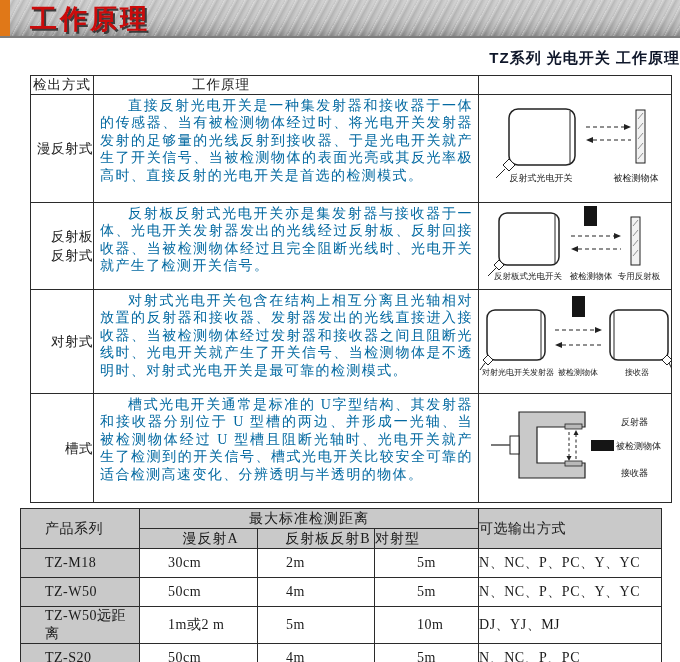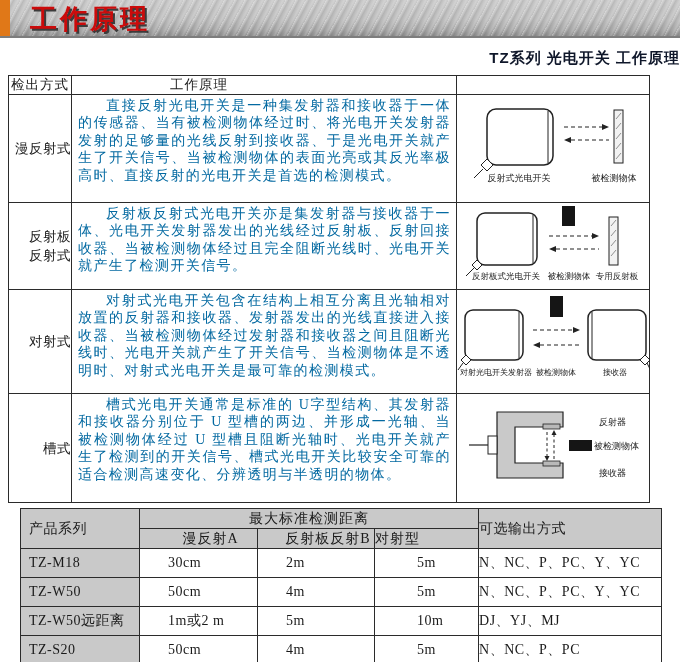--- a/index.html
+++ b/index.html
@@ -48,21 +48,21 @@
     font-size: 15px;
     color: #0f172a;
     letter-spacing: 1px;
     text-align: right;
   }
 
   
   table.principle {
     border-collapse: collapse;
     table-layout: fixed;
-    margin-left: 8px;
+    margin-left: 30px;
     width: 641px;
   }
   table.principle td {
     border: 1px solid #2b2b2b;
   }
   .principle .hdr-row td {
     height: 18px;
     font-size: 13.5px;
     letter-spacing: 1px;
     vertical-align: middle;
@@ -110,21 +110,21 @@
   }
   table.spec td, table.spec th {
     border: 1px solid #2b2b2b;
     font-weight: normal;
     vertical-align: middle;
     letter-spacing: 0.5px;
   }
   .spec .gray { background: #c9c9c9; }
   .spec .h1 { height: 20px; }
   .spec .h2 { height: 29px; }
-  .spec .c-product { text-align: left; padding-left: 8px; }
+  .spec .c-product { text-align: left; padding-left: 24px; }
   .spec .c-dist { text-align: left; padding-left: 28px; }
   .spec .c-through { text-align: left; padding-left: 42px; }
   .spec .c-output { text-align: left; }
   .spec .c-group { text-align: center; letter-spacing: 1px; }
   .spec .c-dhdr { text-align: center; padding-left: 24px; letter-spacing: 1px; }
   .spec .c-thdr { text-align: left; letter-spacing: 1px; }
 </style>
 </head>
 <body>
 

